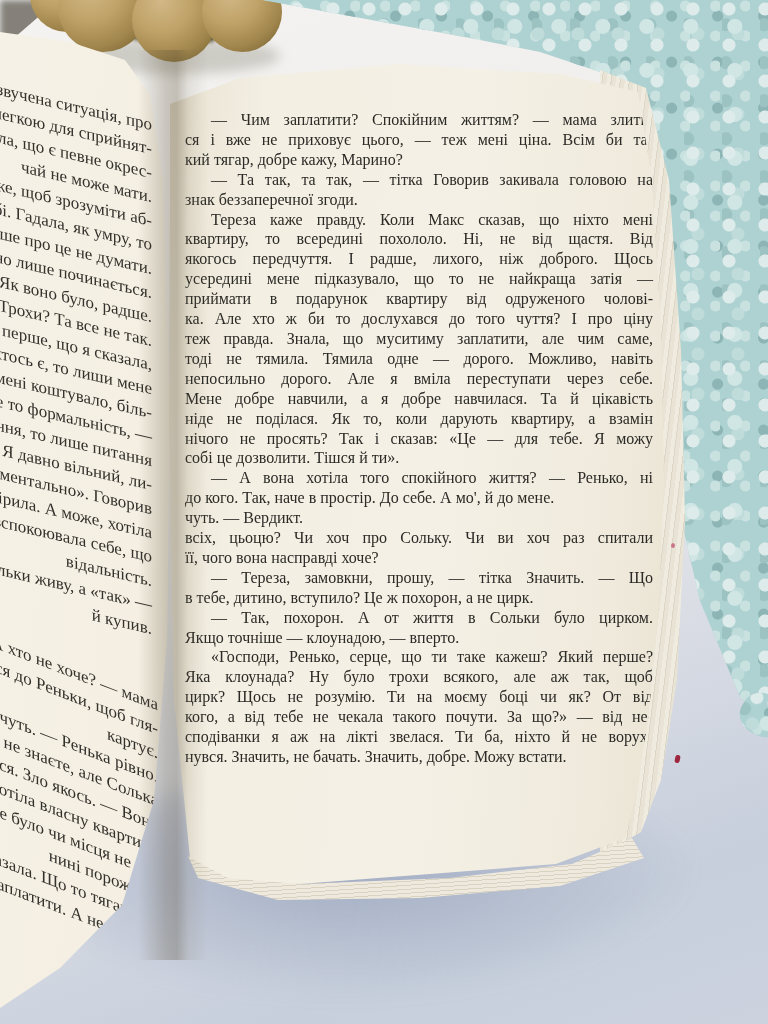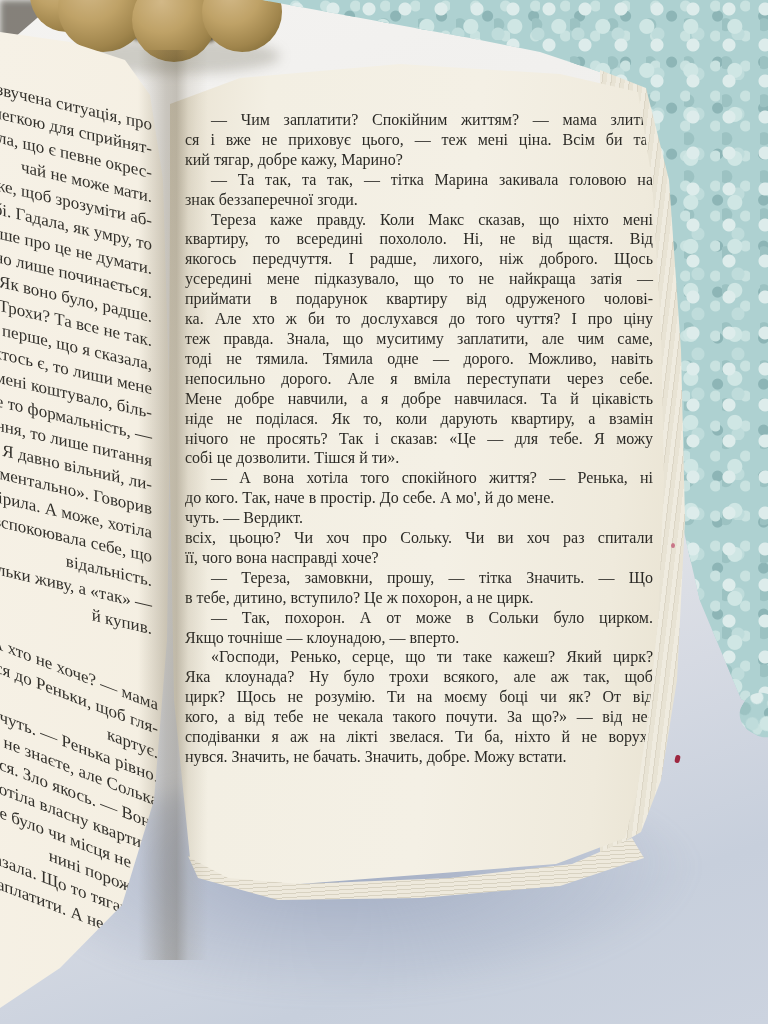--- a/index.html
+++ b/index.html
@@ -160,45 +160,45 @@
           <div>ще казала. Що то тягар для</div>
           <div>то заплатити. А не готова.</div>
         </div>
     </div>
 
     <div class="abs right-page">
       <div class="right-text">
           <div class="tline just ind">— Чим заплатити? Спокійним життям? — мама злить-</div>
           <div class="tline just">ся і вже не приховує цього, — теж мені ціна. Всім би та-</div>
           <div class="tline">кий тягар, добре кажу, Марино?</div>
-          <div class="tline just ind">— Та так, та так, — тітка Марина закивала головою на</div>
+          <div class="tline just ind">— Та так, та так, — тітка Говорив закивала головою на</div>
           <div class="tline">знак беззаперечної згоди.</div>
           <div class="tline just ind">Тереза каже правду. Коли Макс сказав, що ніхто мені</div>
           <div class="tline just">квартиру, то всередині похололо. Ні, не від щастя. Від</div>
           <div class="tline just">якогось передчуття. І радше, лихого, ніж доброго. Щось</div>
           <div class="tline just">усередині мене підказувало, що то не найкраща затія —</div>
           <div class="tline just">приймати в подарунок квартиру від одруженого чолові-</div>
           <div class="tline just">ка. Але хто ж би то дослухався до того чуття? І про ціну</div>
           <div class="tline just">теж правда. Знала, що муситиму заплатити, але чим саме,</div>
           <div class="tline just">тоді не тямила. Тямила одне — дорого. Можливо, навіть</div>
           <div class="tline just">непосильно дорого. Але я вміла переступати через себе.</div>
           <div class="tline just">Мене добре навчили, а я добре навчилася. Та й цікавість</div>
           <div class="tline just">ніде не поділася. Як то, коли дарують квартиру, а взамін</div>
           <div class="tline just">нічого не просять? Так і сказав: «Це — для тебе. Я можу</div>
           <div class="tline">собі це дозволити. Тішся й ти».</div>
-          <div class="tline just ind">— А вона хотіла того спокійного життя? — Ренька, ні</div>
+          <div class="tline just ind">— А вона хотіла того спокійного життя? — Ренько, ні</div>
           <div class="tline">до кого. Так, наче в простір. До себе. А мо', й до мене.</div>
           <div class="tline">чуть. — Вердикт.</div>
           <div class="tline just">всіх, цьоцю? Чи хоч про Сольку. Чи ви хоч раз спитали</div>
           <div class="tline">її, чого вона насправді хоче?</div>
           <div class="tline just ind">— Тереза, замовкни, прошу, — тітка Значить. — Що</div>
           <div class="tline">в тебе, дитино, вступило? Це ж похорон, а не цирк.</div>
-          <div class="tline just ind">— Так, похорон. А от може в Сольки було цирком.</div>
+          <div class="tline just ind">— Так, похорон. А от життя в Сольки було цирком.</div>
           <div class="tline">Якщо точніше — клоунадою, — вперто.</div>
-          <div class="tline just ind">«Господи, Ренько, серце, що ти таке кажеш? Який цирк?</div>
+          <div class="tline just ind">«Господи, Ренько, серце, що ти таке кажеш? Який перше?</div>
           <div class="tline just">Яка клоунада? Ну було трохи всякого, але аж так, щоб</div>
           <div class="tline just">цирк? Щось не розумію. Ти на моєму боці чи як? От від</div>
           <div class="tline just">кого, а від тебе не чекала такого почути. За що?» — від не-</div>
           <div class="tline just">сподіванки я аж на лікті звелася. Ти ба, ніхто й не ворух-</div>
           <div class="tline">нувся. Значить, не бачать. Значить, добре. Можу встати.</div>
         </div>
       <div class="pageno">17</div>
     </div>
 
     <div class="abs gutter"></div>

